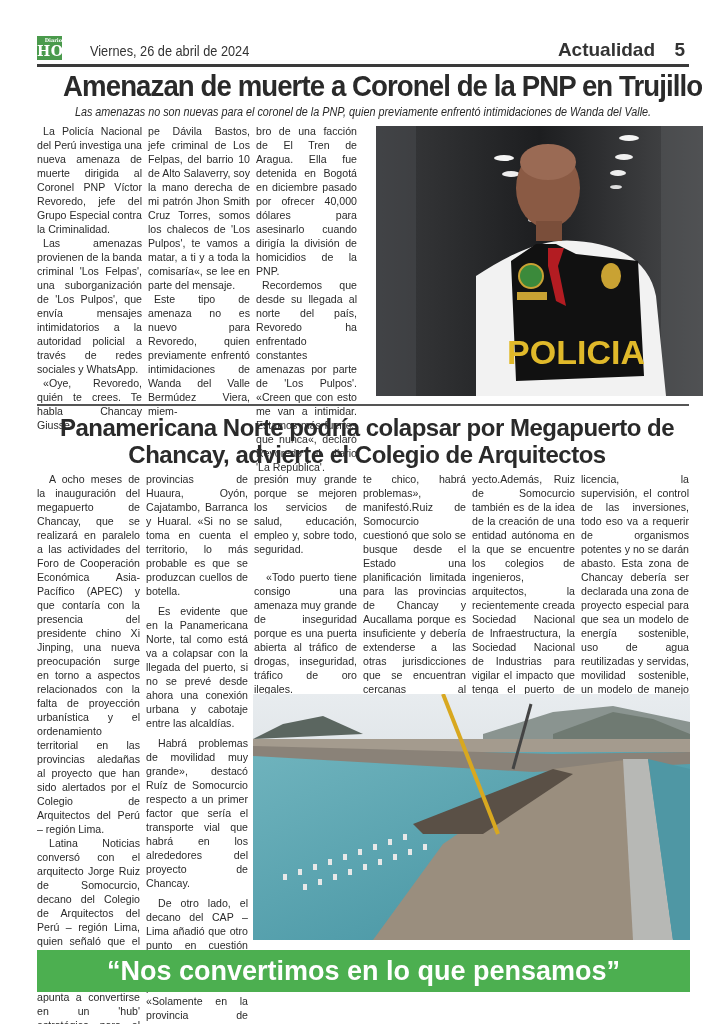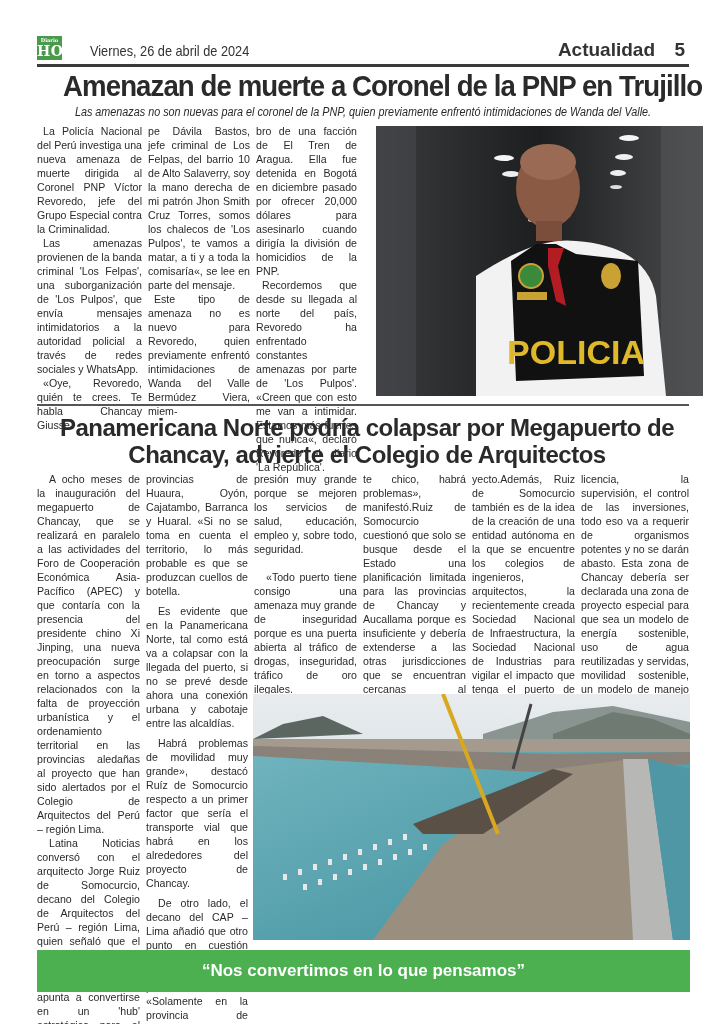--- a/index.html
+++ b/index.html
@@ -1,18 +1,18 @@
 <!DOCTYPE html>
 <html><head>
 <meta charset="utf-8">
 <style>
   html, body { margin:0; padding:0; background:#ffffff; }
   body { width:723px; height:1024px; position:relative; overflow:hidden; font-family:"Liberation Sans", sans-serif; color:#1e1e1e; }
   .masthead { position:absolute; left:37px; top:36px; width:652px; height:28px; }
-  .logo { position:absolute; left:0; top:0; width:25px; height:24px; background:#4a9a4c; color:#fff; text-align:center; }
+  .logo { position:absolute; left:0; top:0; width:25px; height:24px; background:#4a9a4c; color:#fff; text-align:right; }
   .logo .small { font-family:"DejaVu Serif", serif; font-size:5px; font-weight:bold; line-height:7px; display:block; padding-top:1px; }
   .logo .big { font-family:"DejaVu Serif", serif; font-size:14px; font-weight:bold; line-height:14px; display:block; letter-spacing:0.5px; }
   .date { position:absolute; left:53px; top:6px; font-size:15px; color:#333; transform:scaleX(0.85); transform-origin:left; white-space:nowrap; }
   .section { position:absolute; right:34px; top:3px; font-size:19px; font-weight:bold; color:#333; }
   .pagenum { position:absolute; right:4px; top:3px; font-size:19px; font-weight:bold; color:#333; }
   .rule-top { position:absolute; left:37px; top:64px; width:652px; height:3px; background:#3a3a3a; }
   .headline1 { position:absolute; left:37px; top:69px; width:652px; text-align:center; font-size:30px; font-weight:bold; color:#2a2a2a; letter-spacing:-1px; transform:scaleX(0.92); white-space:nowrap; }
   .deck1 { position:absolute; left:37px; top:105px; width:652px; text-align:center; font-size:12px; font-style:italic; color:#2a2a2a; transform:scaleX(0.9); white-space:nowrap; }
   .col { position:absolute; font-size:10.6px; line-height:14px; color:#2a2a2a; text-align:justify; hyphens:manual; }
   .col p { margin:0; text-indent:6px; }
@@ -22,21 +22,21 @@
   .photo1 { position:absolute; left:376px; top:126px; width:327px; height:270px; overflow:hidden; background:#ef4444; }
   .rule-mid { position:absolute; left:37px; top:404px; width:652px; height:2px; background:#555; }
   .headline2 { position:absolute; left:37px; top:410px; width:652px; text-align:center; font-size:24px; line-height:27px; font-weight:bold; color:#2a2a2a; letter-spacing:-0.5px; }
   .a2c1 { left:37px; top:472px; width:103px; }
   .a2c2 { left:146px; top:472px; width:102px; }
   .a2c3 { left:254px; top:472px; width:103px; }
   .a2c4 { left:363px; top:472px; width:103px; }
   .a2c5 { left:472px; top:472px; width:103px; }
   .a2c6 { left:581px; top:472px; width:108px; }
   .photo2 { position:absolute; left:253px; top:694px; width:437px; height:246px; overflow:hidden; background:#cfd6d9; }
-  .footer-bar { position:absolute; left:37px; top:950px; width:653px; height:42px; background:#4caf50; color:#fff; text-align:center; font-size:17px; font-weight:bold; line-height:42px; }
+  .footer-bar { position:absolute; left:37px; top:950px; width:653px; height:42px; background:#4caf50; color:#fff; text-align:center; font-size:27px; font-weight:bold; line-height:42px; }
 </style>
 </head>
 <body>
 
 <div class="masthead">
   <div class="logo">
     <span class="small">Diario</span>
     <span class="big">HOY</span>
   </div>
   <div class="date">Viernes, 26 de abril de  2024</div>
@@ -51,21 +51,21 @@
 <div class="col a1c1">
   <p>La Policía Nacional del Perú investiga una nueva amenaza de muerte dirigida al Coronel PNP Víctor Revoredo, jefe del Grupo Especial contra la Criminalidad.</p>
   <p>Las amenazas provienen de la banda criminal 'Los Felpas', una suborganización de 'Los Pulpos', que envía mensajes intimidatorios a la autoridad policial a través de redes sociales y WhatsApp.</p>
   <p>«Oye, Revoredo, quién te crees. Te habla Chancay Giusse-</p>
 </div>
 <div class="col a1c2">
   <p style="text-indent:0">pe Dávila Bastos, jefe criminal de Los Felpas, del barrio 10 de Alto Salaverry, soy la mano derecha de mi patrón Jhon Smith Cruz Torres, somos los chalecos de 'Los Pulpos', te vamos a matar, a ti y a toda la comisaría«, se lee en parte del mensaje.</p>
   <p>Este tipo de amenaza no es nuevo para Revoredo, quien previamente enfrentó intimidaciones de Wanda del Valle Bermúdez Viera, miem-</p>
 </div>
 <div class="col a1c3">
-  <p style="text-indent:0">bro de una facción de El Tren de Aragua. Ella fue detenida en Bogotá en diciembre pasado por ofrecer 20,000 dólares para asesinarlo cuando dirigía la división de homicidios de la PNP.</p>
+  <p style="text-indent:0">bro de una facción de El Tren de Aragua. Ella fue detenida en Bogotá en diciembre pasado por ofrecer 40,000 dólares para asesinarlo cuando dirigía la división de homicidios de la PNP.</p>
   <p>Recordemos que desde su llegada al norte del país, Revoredo ha enfrentado constantes amenazas por parte de 'Los Pulpos'. «Creen que con esto me van a intimidar. Estamos más fuertes que nunca«, declaró Revoredo al diario 'La República'.</p>
 </div>
 
 <div class="photo1">
   <svg width="327" height="270" viewBox="0 0 327 270">
     <defs>
       <linearGradient id="bg1" x1="0" y1="0" x2="1" y2="0">
         <stop offset="0" stop-color="#3a3b3d"></stop>
           <stop offset="0.5" stop-color="#1d1e20"></stop>
           <stop offset="1" stop-color="#4a4b4d"></stop>

